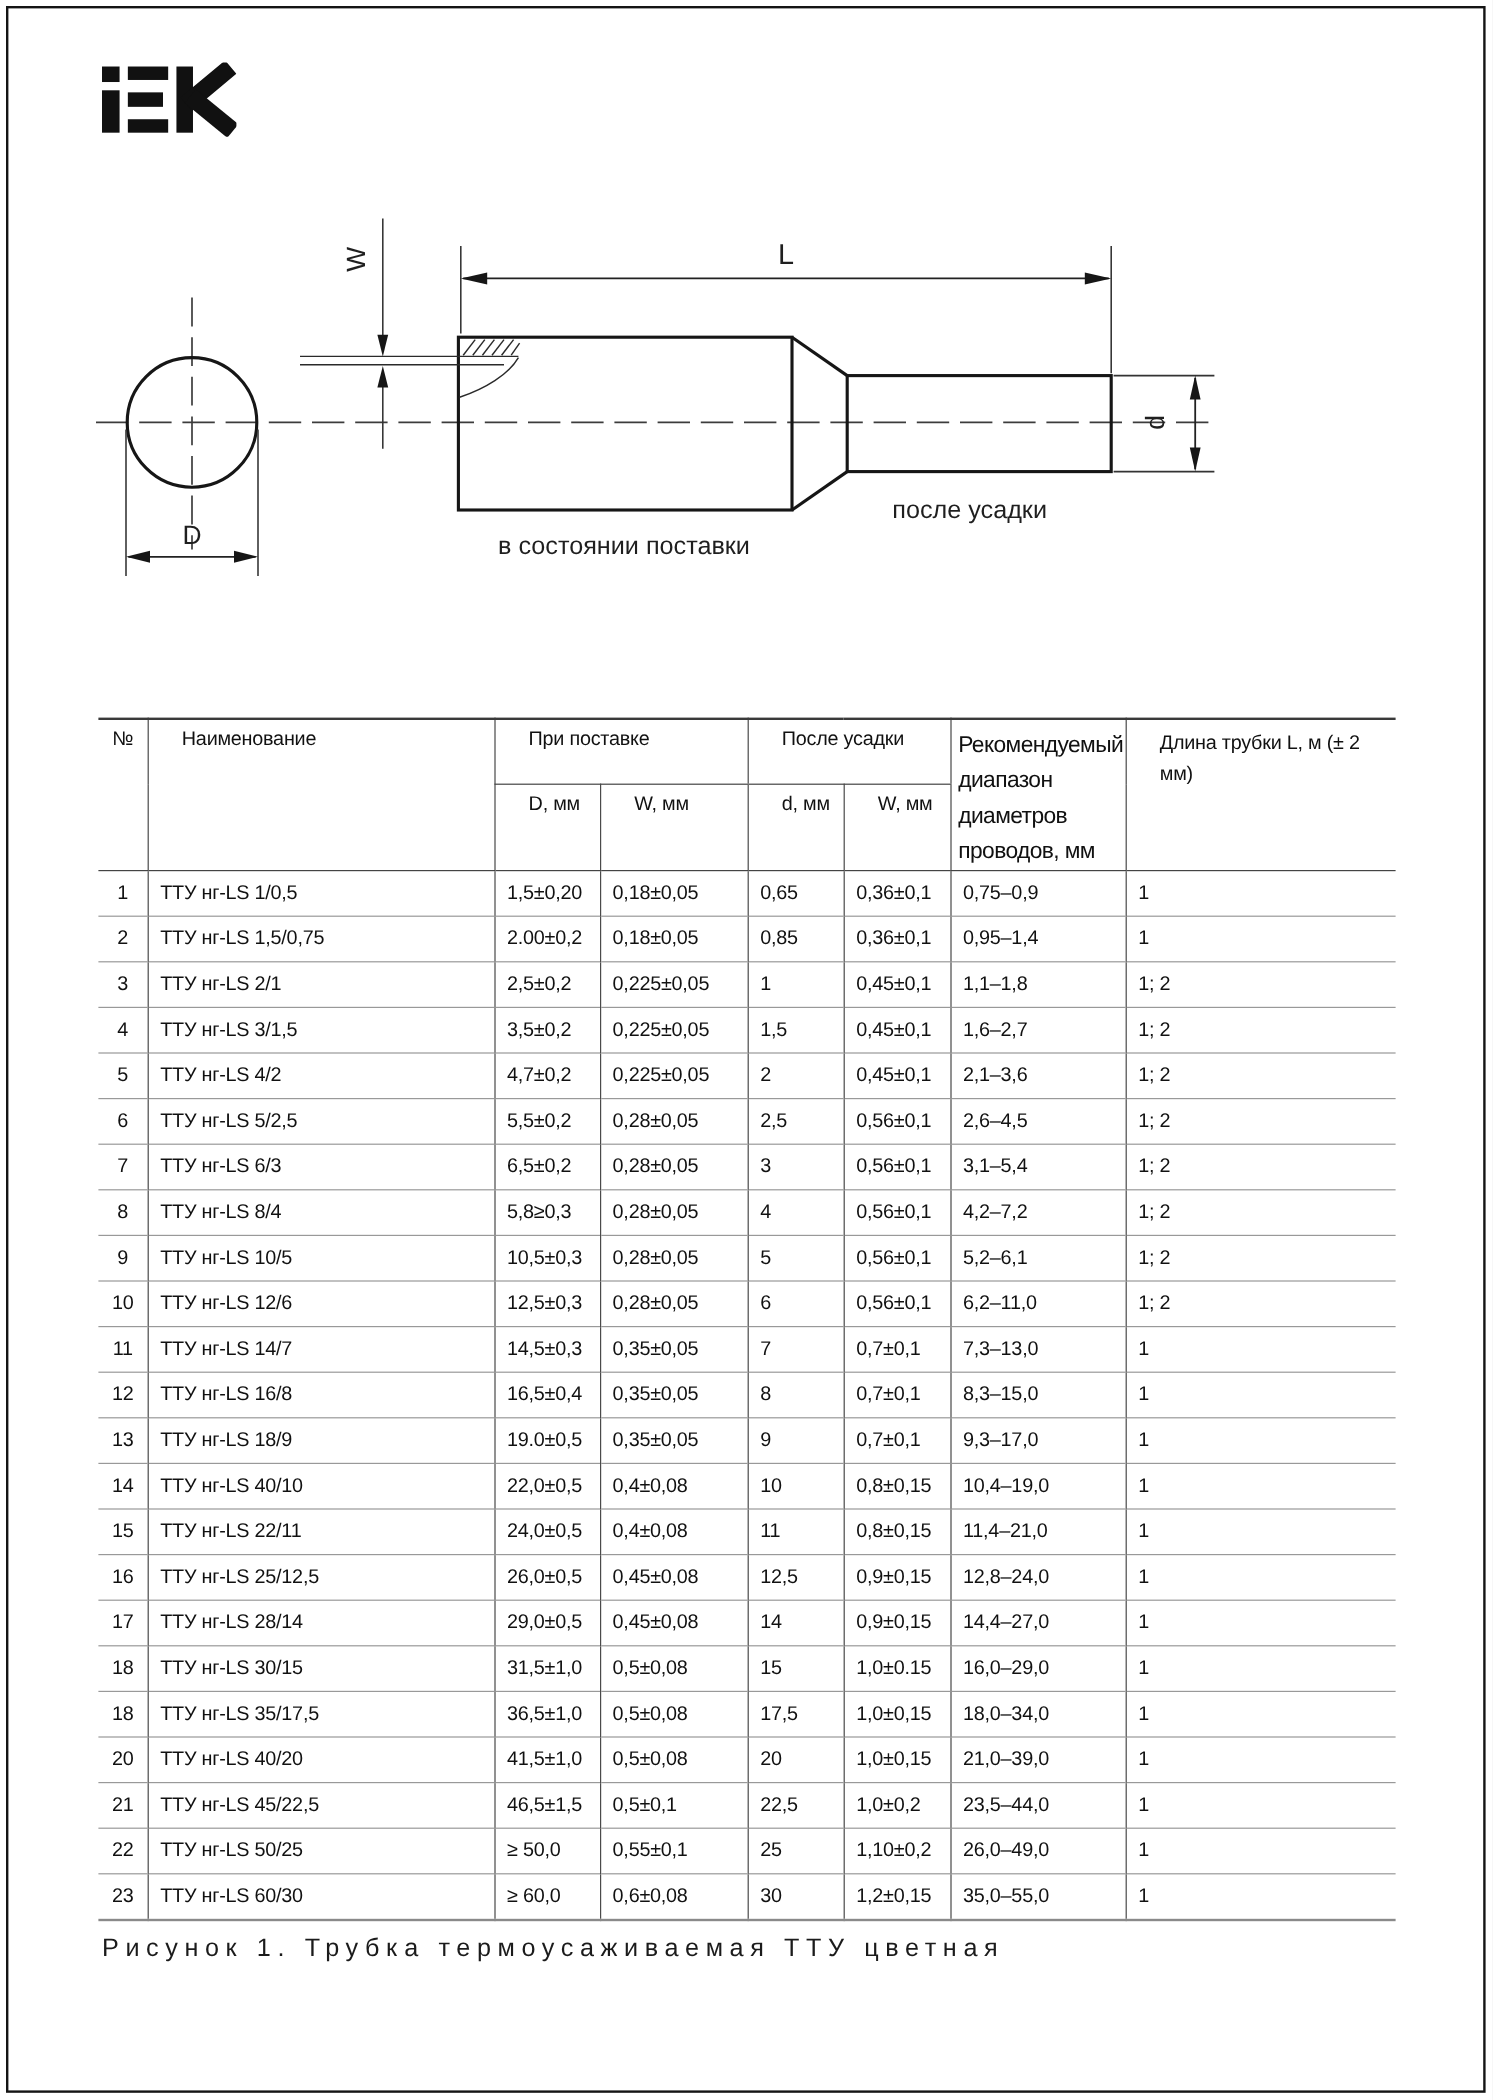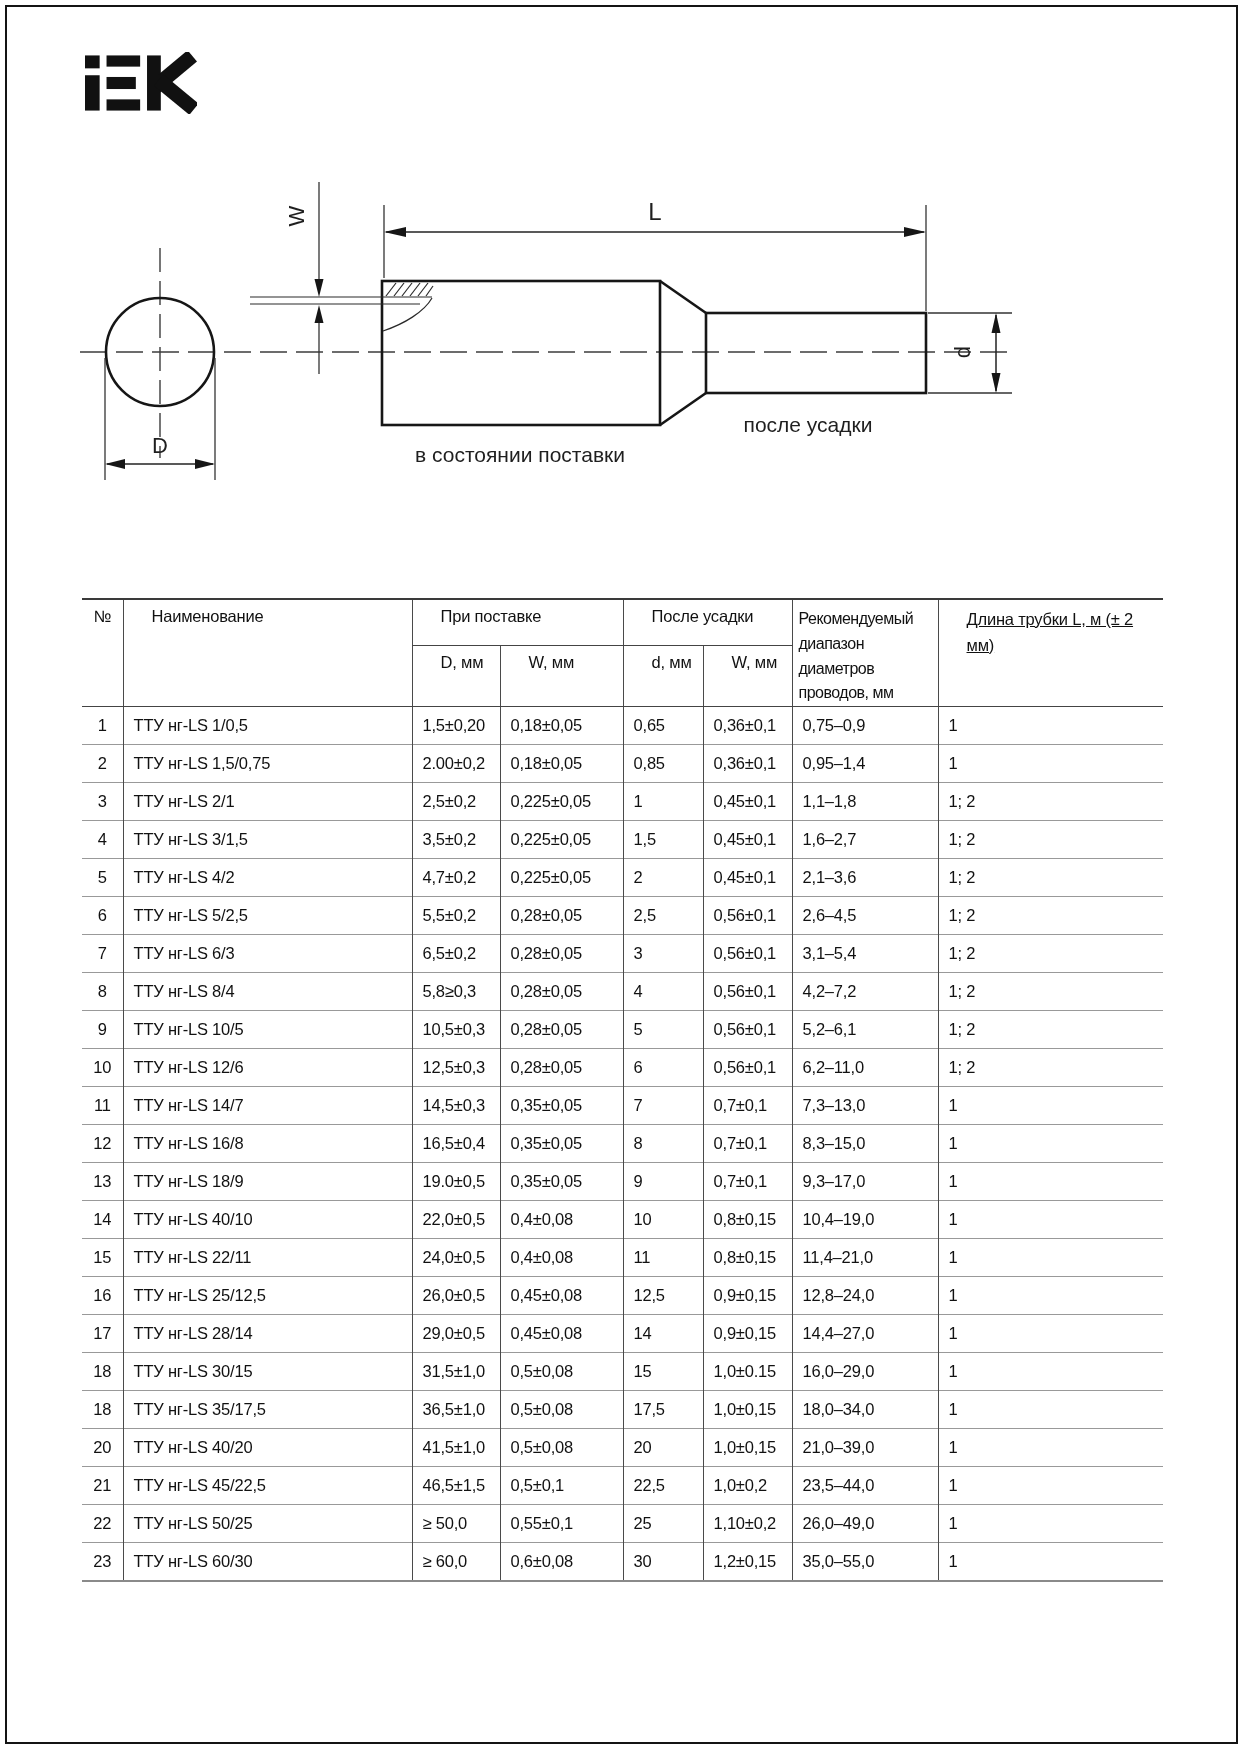--- a/index.html
+++ b/index.html
@@ -26,22 +26,22 @@
     font-weight:normal; overflow:hidden;
   }
   .spec-table th { vertical-align:top; padding-top:7px; font-size:16.5px; }
   .spec-table tr > th:first-child, .spec-table tr > td:first-child { }
   .spec-table .no-left { border-left:none; }
   .spec-table thead th { border-bottom:1px solid #444;padding-left:28px; }
   .spec-table tbody td { border-top:1px solid #999; height:37px; vertical-align:middle; }
   .spec-table .h-row1 { height:45px; }
   .spec-table .h-row2 th { height:51px; }
   .spec-table .c-num, .spec-table .th-num { text-align:center; padding-left:0; }
-  .spec-table .th-range { font-size:16px; letter-spacing:-0.5px; padding-left:6px; line-height:1.55; }
-  .spec-table .th-length { line-height:1.55;text-decoration:underline; }
+  .spec-table .th-range { font-size:19px; letter-spacing:-0.5px; padding-left:6px; line-height:1.55; }
+  .spec-table .th-length { line-height:1.55; }
   .caption {
     position:absolute; left:85px; top:1612px; font-size:21px; letter-spacing:5.5px;
     color:#1b1b1b; white-space:nowrap;
   }
   svg text { font-family:"Liberation Sans", sans-serif; fill:#1f1f1f; }
 </style>
 </head>
 <body>
 
 <div class="page">
@@ -385,13 +385,14 @@
           <td>≥ 60,0</td>
           <td>0,6±0,08</td>
           <td>30</td>
           <td>1,2±0,15</td>
           <td>35,0–55,0</td>
           <td>1</td>
         </tr>
       </tbody>
   </table>
 
+  <div class="caption">Рисунок 1. Трубка термоусаживаемая ТТУ цветная</div>
 </div>
 
 </body></html>

